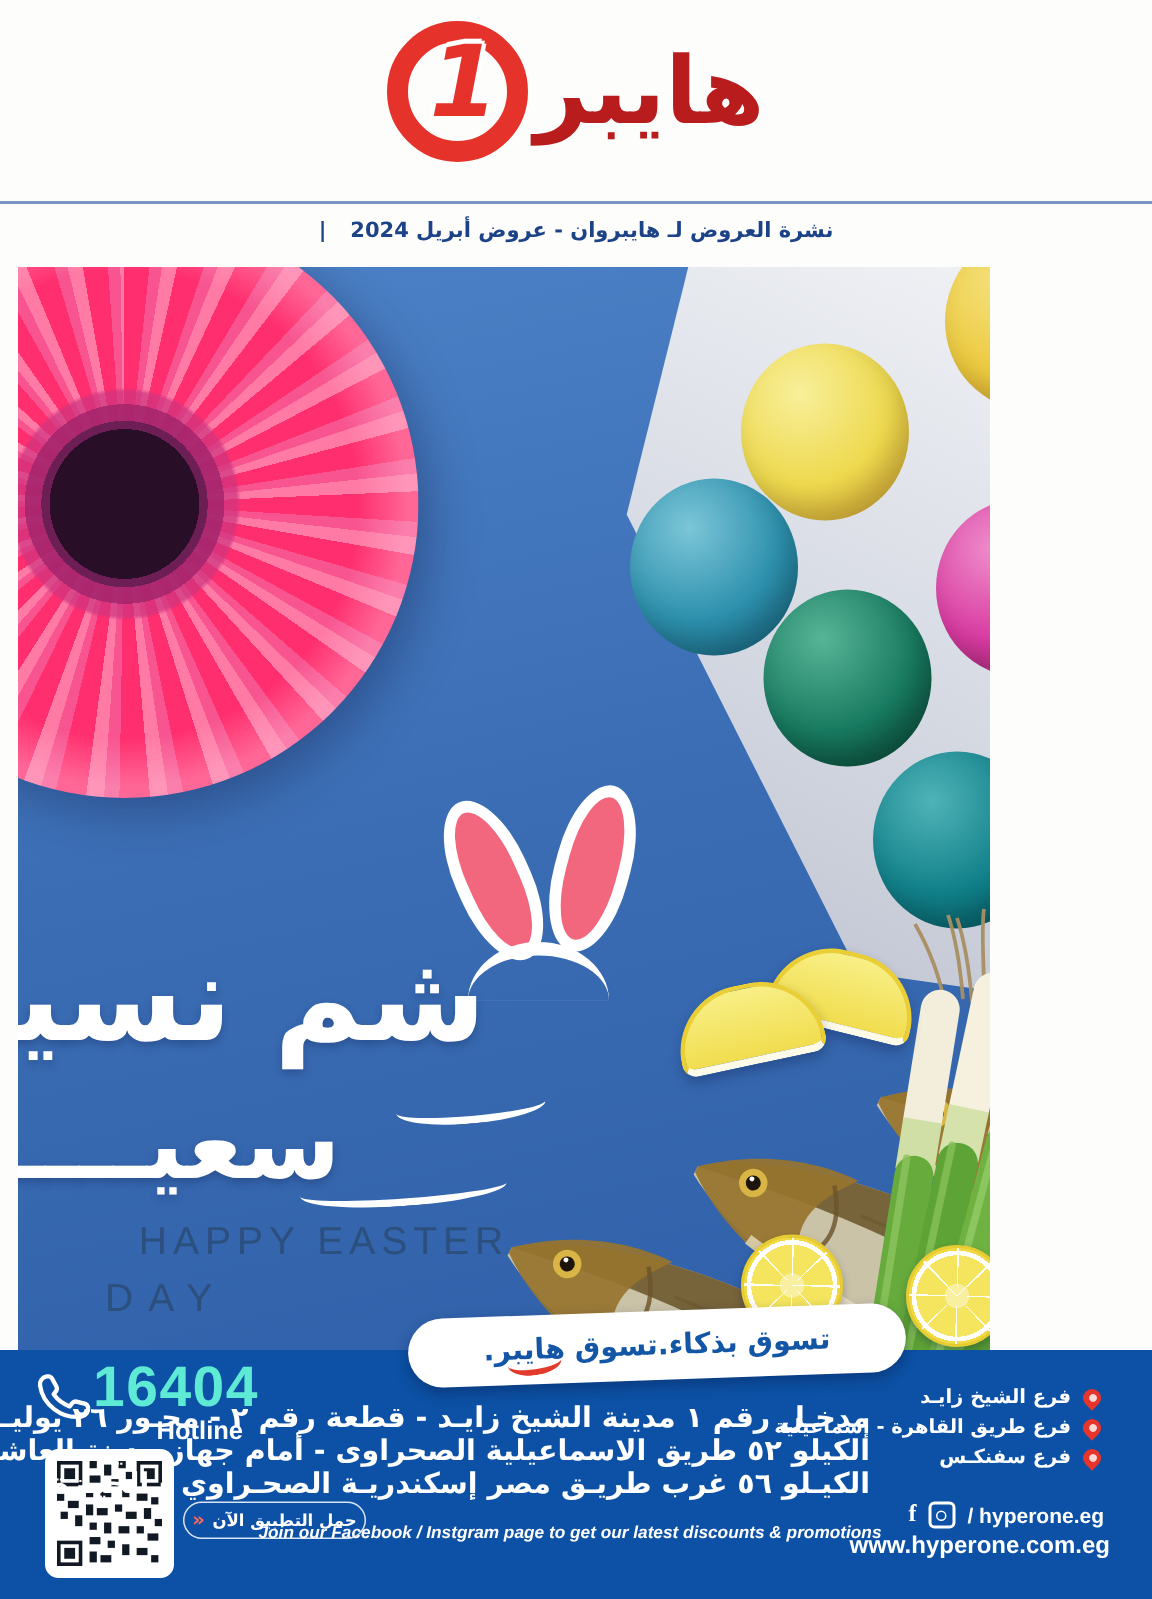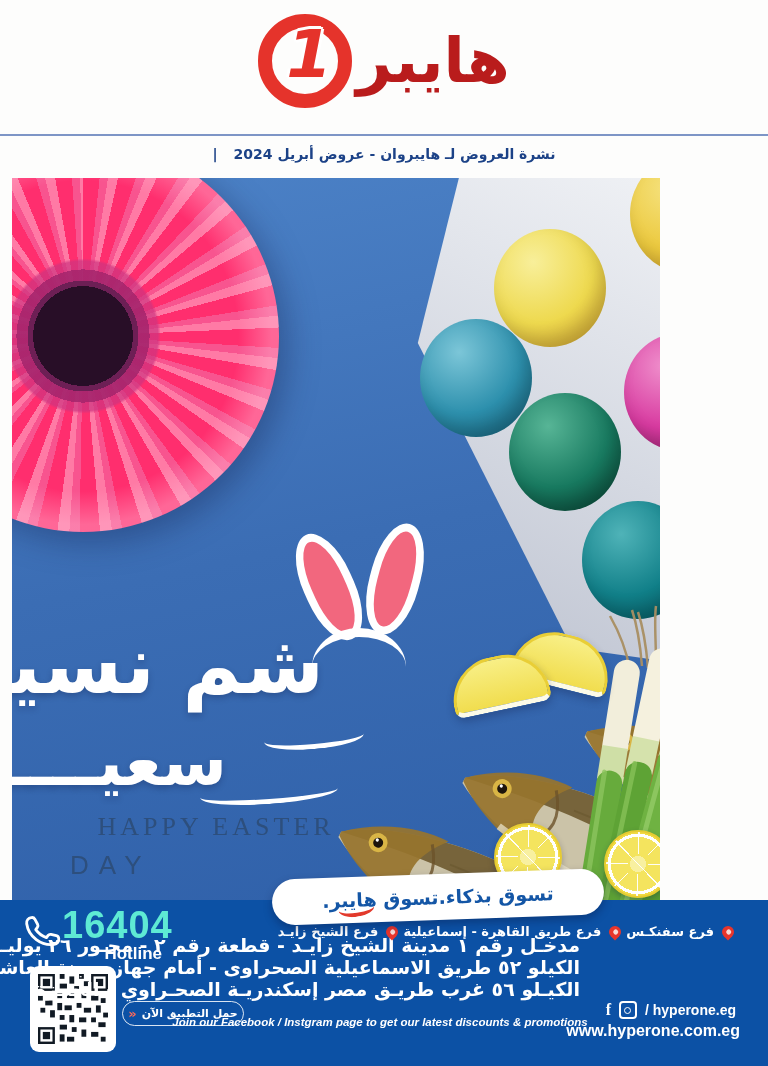--- a/index.html
+++ b/index.html
@@ -53,21 +53,21 @@
   .head-arc{position:absolute;left:300px;top:450px;width:94px;height:30px;
             border-top:9px solid #fff;border-radius:50% 50% 0 0/100% 100% 0 0;}
   .greet1{position:absolute;right:336px;top:448px;color:#fff;font-weight:bold;font-size:80px;
           line-height:1;direction:rtl;white-space:nowrap;text-shadow:0 3px 6px rgba(10,20,60,.25);}
   .greet2{position:absolute;right:433px;top:552px;color:#fff;font-weight:bold;font-size:66px;
           line-height:1;direction:rtl;white-space:nowrap;text-shadow:0 3px 6px rgba(10,20,60,.25);}
   .swoosh{position:absolute;border-bottom:5px solid #fff;border-radius:0 0 100% 100%/0 0 22px 22px;}
   .sw1{left:252px;top:552px;width:100px;height:14px;transform:rotate(-5deg);}
   .sw2{left:188px;top:606px;width:138px;height:15px;transform:rotate(-4deg);}
   .sub1{position:absolute;left:58px;top:634px;width:292px;text-align:center;
-        font-family:Liberation Serif, serif;font-size:26px;letter-spacing:4px;color:#2d4f7d;}
+        font-family:Liberation Sans, sans-serif;font-size:26px;letter-spacing:4px;color:#2d4f7d;}
   .sub2{position:absolute;left:58px;top:672px;width:292px;
         font-family:"Liberation Sans",sans-serif;font-size:26px;letter-spacing:10px;color:#2d4f7d;}
   .fish-svg{position:absolute;left:0;top:0;pointer-events:none;}
   .wedge{position:absolute;width:92px;height:46px;border-radius:46px 46px 10px 10px;
          background:linear-gradient(#f8ef86,#f1dd4e);border:3px solid #e9ce36;
          border-bottom:5px solid #fdfbe8;box-shadow:0 4px 8px rgba(15,25,70,.3);}
   .wedge-b{left:502px;top:456px;transform:rotate(14deg);}
   .wedge-a{left:438px;top:478px;transform:rotate(-12deg);}
   .slice{position:absolute;width:64px;height:64px;border-radius:50%;border:2px solid #e6cb31;
     background:
@@ -94,21 +94,21 @@
            border-radius:9px;display:flex;align-items:center;justify-content:center;}
   .app-pill{position:absolute;left:122px;top:101px;width:120px;height:23px;
             border:1.5px solid rgba(255,255,255,.85);border-radius:13px;display:flex;
             direction:rtl;align-items:center;justify-content:center;gap:5px;
             color:#fff;font-size:11px;font-weight:bold;}
   .app-arrow{color:#ff6a5a;font-size:13px;font-weight:bold;}
   .addr{position:absolute;right:188px;top:34px;direction:rtl;text-align:right;color:#fff;
         font-weight:bold;font-size:19px;line-height:22px;white-space:nowrap;}
   .join{position:absolute;left:172px;top:116px;width:416px;text-align:center;color:#fff;
         font-weight:bold;font-size:11.5px;font-family:"Liberation Sans",sans-serif;font-style:italic;}
-  .branches{position:absolute;right:34px;top:24px;display:flex;flex-direction:row;gap:5px;}
+  .branches{position:absolute;right:34px;top:24px;display:flex;flex-direction:column;gap:5px;}
   .branch{display:flex;direction:rtl;align-items:center;gap:8px;color:#fff;font-weight:bold;
           font-size:13px;white-space:nowrap;justify-content:flex-start;}
   .pin{width:12px;height:12px;background:#e8352c;border-radius:50% 50% 50% 0;
        transform:rotate(-45deg);position:relative;flex:0 0 auto;}
   .pin::after{content:"";position:absolute;inset:3.5px;background:#f7d9d6;border-radius:50%;}
   .social{position:absolute;right:32px;top:101px;display:flex;align-items:center;gap:8px;
           color:#fff;font-weight:bold;font-size:14px;font-family:"Liberation Sans",sans-serif;}
   .fb{font-weight:bold;font-size:16px;line-height:1;font-family:"Liberation Serif",serif;}
   .ig{width:14px;height:14px;border:2px solid #fff;border-radius:4px;display:flex;
       align-items:center;justify-content:center;}

